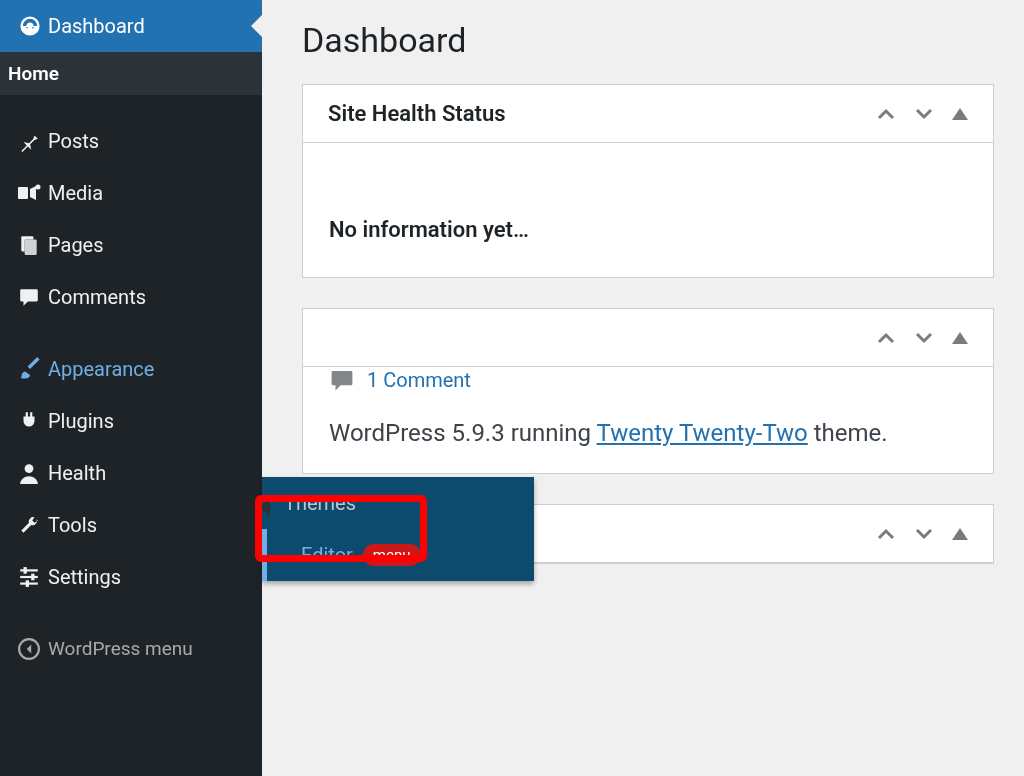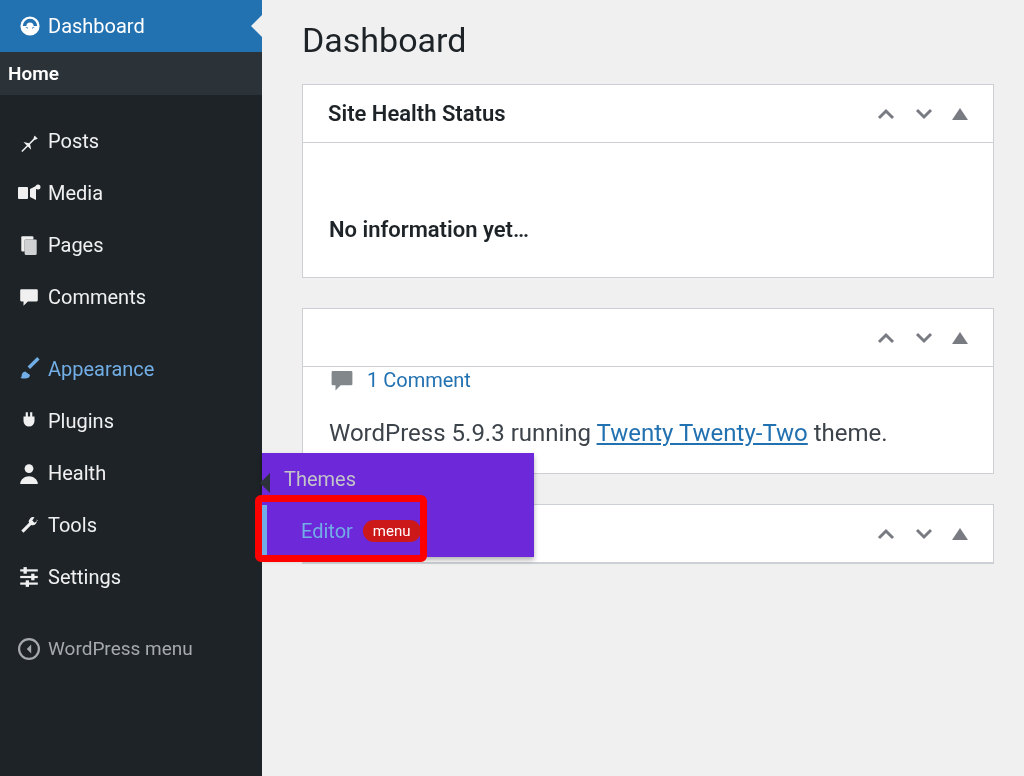--- a/index.html
+++ b/index.html
@@ -44,22 +44,22 @@
   .subnav { background: #2c3338; }
   .sub-item { padding: 10px 8px; font-size: 19px; color: #c3c4c7; cursor:pointer; }
   .sub-item.current { color: #fff; font-weight: 600; }
   .sep { height: 20px; }
   .collapse-item { color: #a7aaad; font-size: 19px; }
 
   
   .flyout {
     position: absolute;
     left: 262px;
-    top: 453px;
-    background: #6d28d9;
+    top: 477px;
+    background: #0c4a6e;
     width: 272px;
     box-shadow: 0 3px 5px rgba(0,0,0,.3);
   }
   .flyout::before{
     content:"";
     position:absolute;
     left:-12px; top:20px;
     border:10px solid transparent;
     border-right-color:#2c3338;
   }

